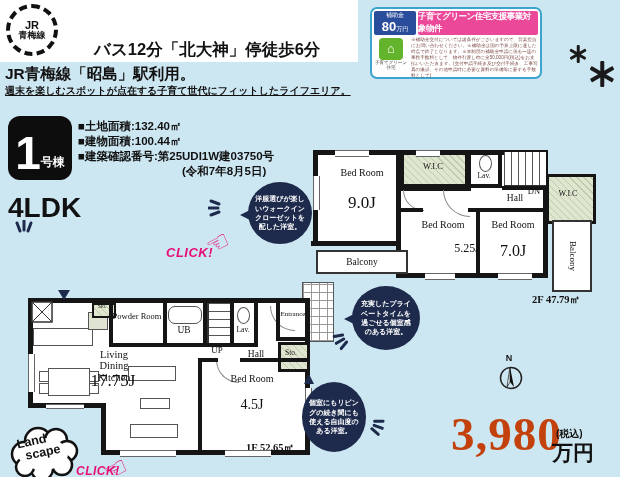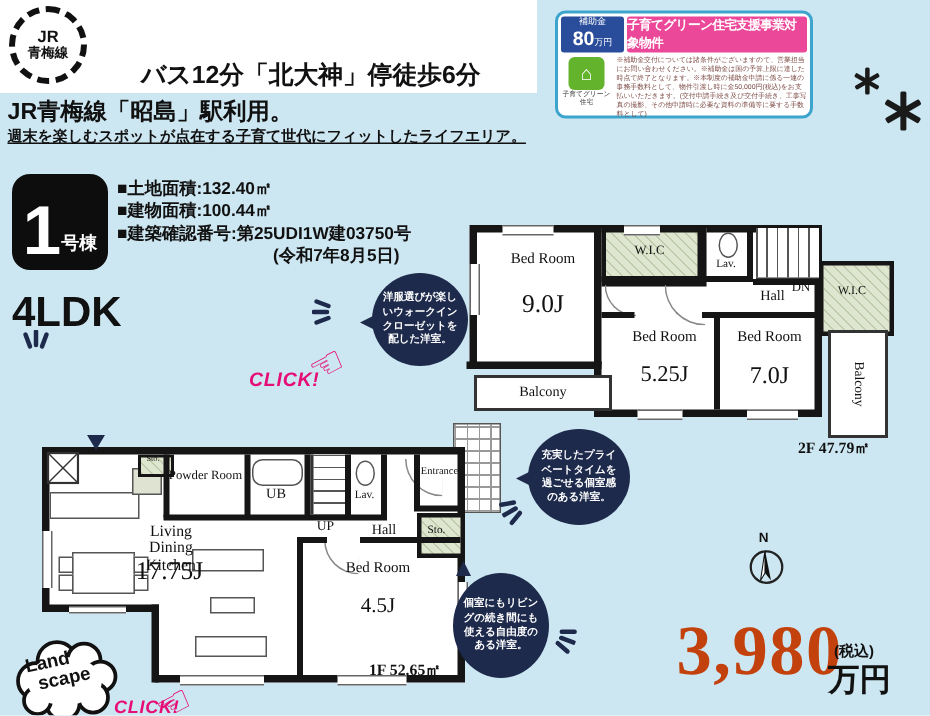--- a/index.html
+++ b/index.html
@@ -194,21 +194,21 @@
   <div class="stairs-v" style="left:504px;top:152px;width:42px;height:33px;"></div>
   <div class="arc" style="left:443px;top:190px;width:26px;height:26px;"></div>
   <div class="arc" style="left:403px;top:190px;width:20px;height:20px;"></div>
 
   <div class="rl" style="left:328px;top:168px;width:68px;font-size:10px;">Bed Room</div>
   <div class="rl" style="left:328px;top:194px;width:68px;font-size:17px;">9.0J</div>
   <div class="rl" style="left:470px;top:172px;width:28px;font-size:7.5px;">Lav.</div>
   <div class="rl" style="left:522px;top:187px;width:24px;font-size:8.5px;">DN</div>
   <div class="rl" style="left:498px;top:193px;width:34px;font-size:9.5px;">Hall</div>
   <div class="rl" style="left:412px;top:220px;width:62px;font-size:10px;">Bed Room</div>
-  <div class="rl" style="left:412px;top:242px;width:62px;font-size:15px;">5.25J</div>
+  <div class="rl" style="left:436px;top:242px;width:62px;font-size:12px;">5.25J</div>
   <div class="rl" style="left:484px;top:220px;width:58px;font-size:10px;">Bed Room</div>
   <div class="rl" style="left:484px;top:242px;width:58px;font-size:16px;">7.0J</div>
   <div class="rl" style="left:514px;top:294px;width:84px;font-size:10.5px;font-weight:700;">2F 47.79㎡</div>
 
   <div class="win-h" style="left:335px;top:150px;width:34px;height:5px;"></div>
   <div class="win-h" style="left:416px;top:150px;width:24px;height:5px;"></div>
   <div class="win-v" style="left:313px;top:176px;width:5px;height:34px;"></div>
   <div class="win-h" style="left:425px;top:273px;width:30px;height:5px;"></div>
   <div class="win-h" style="left:498px;top:273px;width:34px;height:5px;"></div>
 

